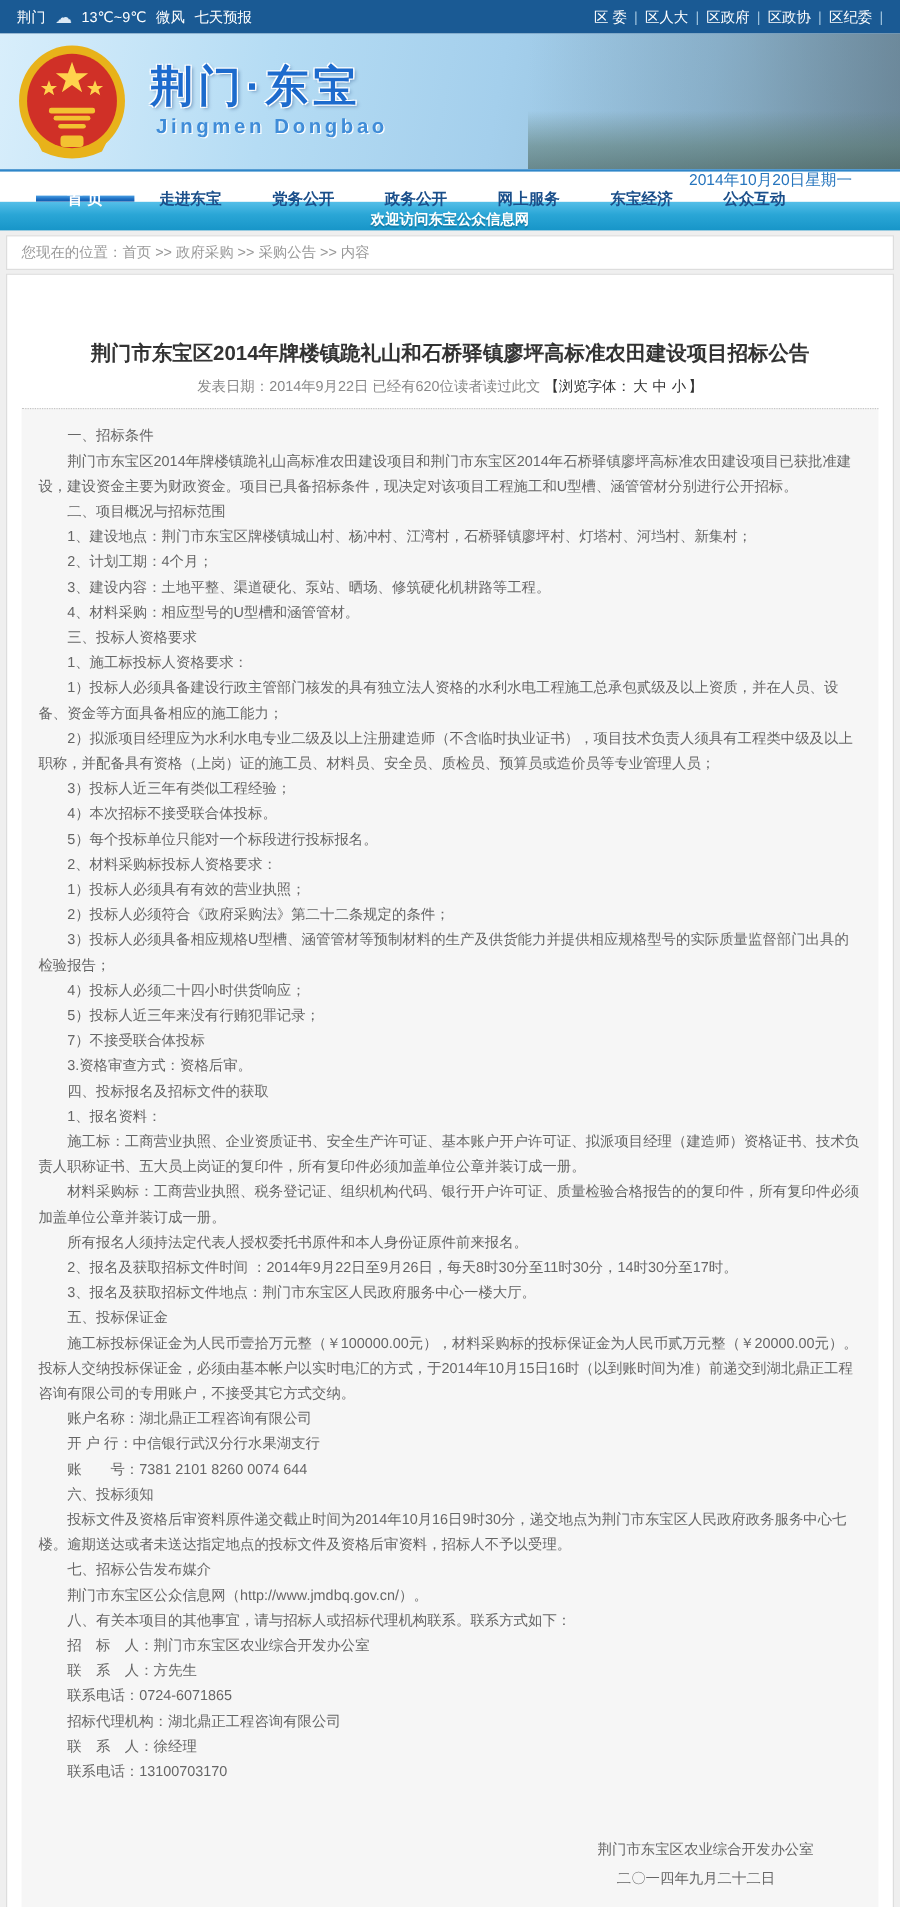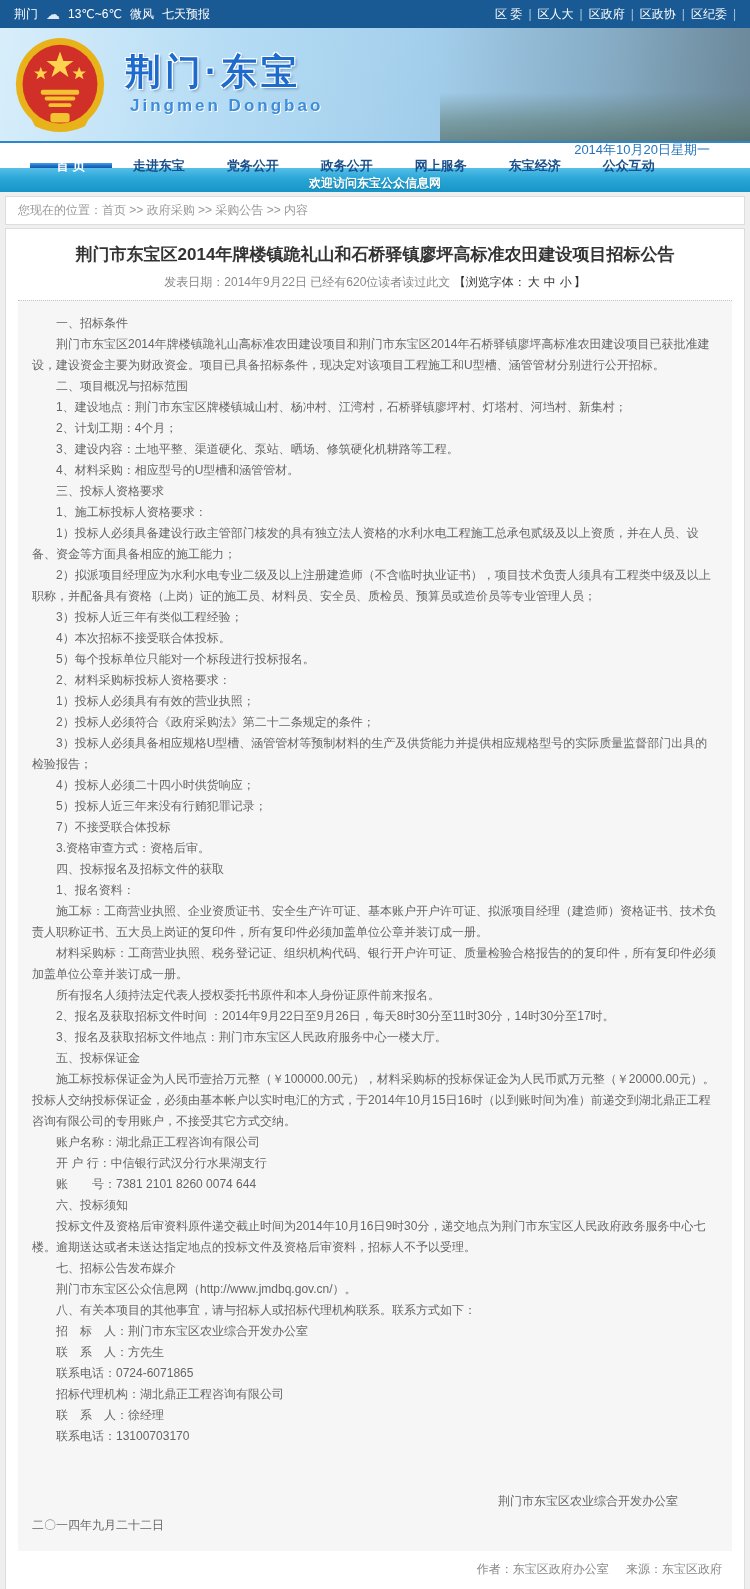--- a/index.html
+++ b/index.html
@@ -70,43 +70,43 @@
   
   .crumbbox {
     margin:4px 5px 0; background:#fff; border:1px solid #ddd;
     padding:5px 12px; color:#999; font-size:12px;
   }
   
   .contentbox {
     margin:3px 5px 0; background:#fff; border:1px solid #ddd;
     padding:14px 12px 6px;
   }
-  .art-title { text-align:center; font-size:17px; font-weight:bold; color:#333; line-height:24px; }
+  .art-title { text-align:center; font-size:17px; font-weight:bold; color:#333; line-height:24px;margin-top:40px; }
   .art-meta { text-align:center; color:#888; margin:7px 0 9px; }
   .art-meta .fontctl { color:#333; }
   .art-meta a { color:#333; text-decoration:none; cursor:pointer; padding:0 2px; }
   .art-body {
     border-top:1px dotted #c5c5c5;
     background:#f6f6f6; padding:12px 14px 14px; color:#666;
   }
   .art-body p { line-height:21px; text-indent:2em; }
   .sig { margin-top:42px; }
   .sig1 { text-align:right; padding-right:40px; line-height:24px; color:#666; }
-  .sig2 { padding-right:72px; line-height:24px; color:#666; }
+  .sig2 { text-align:right; padding-right:72px; line-height:24px; color:#666; }
   .authorline { text-align:right; padding:10px 10px 8px; color:#888; }
   .authorline span { margin-left:14px; }
 </style>
 </head>
 <body>
 
 <div class="topbar">
   <div class="topbar-left">
     <span>荆门</span>
     <span class="cloud">☁</span>
-    <span>13℃~6℃</span>
+    <span>13℃~9℃</span>
     <span>微风</span>
     <span class="tblink">七天预报</span>
   </div>
   <div class="topbar-right">
       <a class="tblink">区 委</a>
       <span class="tbsep">|</span>
       <a class="tblink">区人大</a>
       <span class="tbsep">|</span>
       <a class="tblink">区政府</a>
       <span class="tbsep">|</span>

